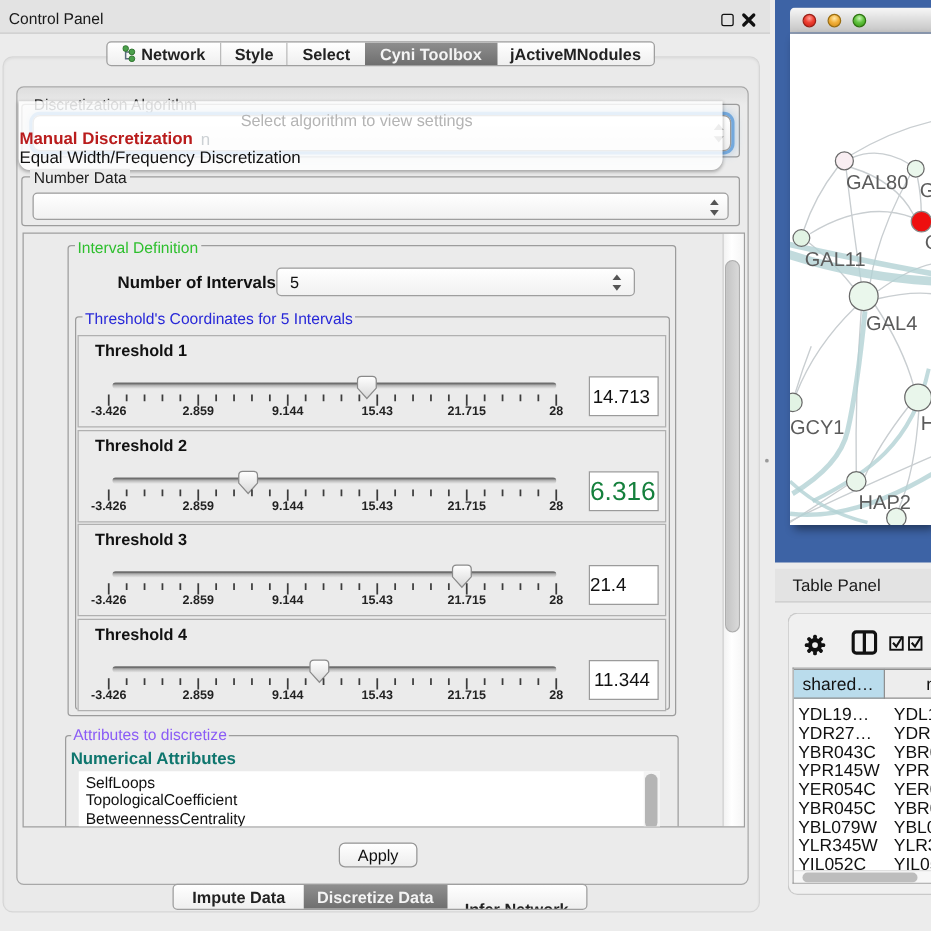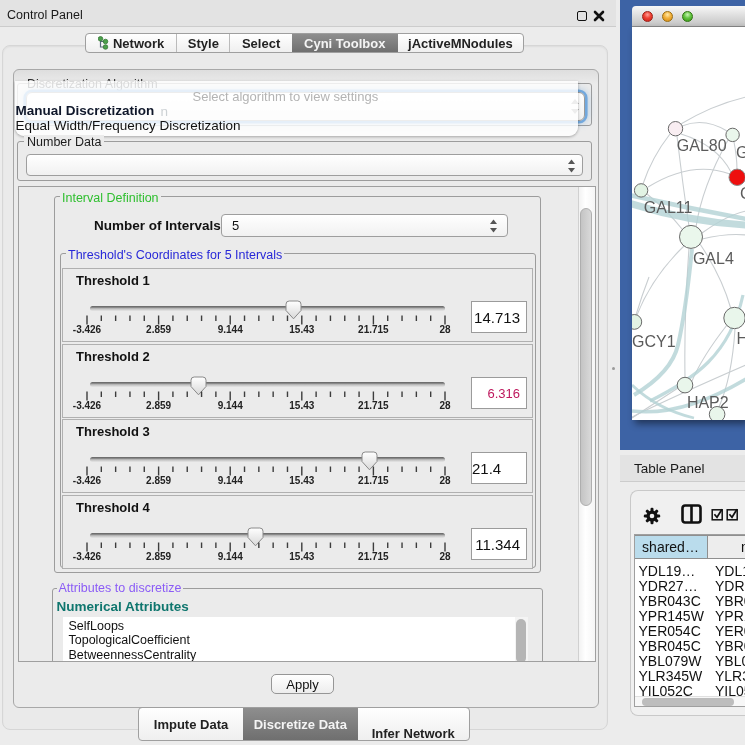--- a/index.html
+++ b/index.html
@@ -41,21 +41,21 @@
 <div class="abs" style="left:17px;top:83px;width:574.5px;height:43px;border:1px solid #9c9c9c;border-radius:3px;"></div>
 <div class="abs" style="left:24px;top:77px;font-size:12.5px;color:#2f2f2f;padding:0 3px;">Discretization Algorithm</div>
 <div class="abs" style="left:26px;top:92px;width:558.5px;height:29px;border-radius:6px;background:linear-gradient(#ffffff,#f0f0f0);border:1px solid #9a9a9a;box-shadow:0 0 0 2.6px rgba(100,160,218,0.85), 0 0 7px 3px rgba(100,160,218,0.4);"></div>
 <svg class="abs" style="left:569px;top:98px;" width="12" height="17" viewBox="0 0 12 17">
       <path d="M6 1 L10 6 H2 Z" fill="#9a9a9a"></path>
       <path d="M6 16 L2 11 H10 Z" fill="#9a9a9a"></path>
     </svg>
 
 <div class="abs" style="left:14.5px;top:80.5px;width:563px;height:55px;background:rgba(255,255,255,0.82);border-radius:0 0 9px 9px;box-shadow:0 1px 3px rgba(0,0,0,0.30);">
   <div class="abs" style="left:178px;top:8px;font-size:13px;color:#b4b4b4;">Select algorithm to view settings</div>
-  <div class="abs" style="left:1px;top:22.5px;font-size:13.5px;font-weight:bold;color:#0f172a;">Manual Discretization</div>
+  <div class="abs" style="left:1px;top:22.5px;font-size:13.5px;font-weight:bold;color:#b91c1c;">Manual Discretization</div>
       <div class="abs" style="left:146px;top:23px;font-size:13.5px;color:#ccd1d4;">n</div>
   <div class="abs" style="left:1px;top:37px;font-size:13.5px;color:#111;">Equal Width/Frequency Discretization</div>
 </div>
 
 <div class="abs" style="left:17px;top:141px;width:574.5px;height:40px;border:1px solid #9c9c9c;border-radius:3px;"></div>
 <div class="abs" style="left:24px;top:135px;font-size:12.5px;color:#1c1c1c;background:#ebebeb;padding:0 3px;">Number Data</div>
 <div class="abs" style="left:26px;top:154px;width:557px;height:22px;border-radius:4px;background:linear-gradient(#ffffff,#f1f1f1);border:1px solid #9e9e9e;">
   <svg class="abs" style="right:6px;top:4px;" width="9" height="14" viewBox="0 0 9 14">
         <path d="M4.5 0.5 L8 5 H1 Z" fill="#555"></path>
         <path d="M4.5 13.5 L1 9 H8 Z" fill="#555"></path>
@@ -169,21 +169,21 @@
             <line x1="367.68" y1="0.5" x2="367.68" y2="6"></line>
             <line x1="382.0" y1="0.5" x2="382.0" y2="9.5"></line>
           </g>
         </svg>
 <div class="abs" style="left:-1px;top:55px;width:50px;text-align:center;font-size:10px;font-weight:bold;color:#222;">-3.426</div>
         <div class="abs" style="left:70.6px;top:55px;width:50px;text-align:center;font-size:10px;font-weight:bold;color:#222;">2.859</div>
         <div class="abs" style="left:142.2px;top:55px;width:50px;text-align:center;font-size:10px;font-weight:bold;color:#222;">9.144</div>
         <div class="abs" style="left:213.8px;top:55px;width:50px;text-align:center;font-size:10px;font-weight:bold;color:#222;">15.43</div>
         <div class="abs" style="left:285.4px;top:55px;width:50px;text-align:center;font-size:10px;font-weight:bold;color:#222;">21.715</div>
         <div class="abs" style="left:357.0px;top:55px;width:50px;text-align:center;font-size:10px;font-weight:bold;color:#222;">28</div>
-    <div class="abs" style="left:408px;top:32px;width:56px;height:32px;background:#ffffff;border:1px solid #9b9b9b;font-size:13px;color:#be185d;text-align:right;line-height:31px;padding-right:6px;">6.316</div>
+    <div class="abs" style="left:408px;top:32px;width:56px;height:32px;background:#ffffff;border:1px solid #9b9b9b;font-size:21px;color:#15803d;text-align:right;line-height:31px;padding-right:6px;">6.316</div>
   </div>
   <div class="abs" style="left:43px;top:232px;width:471px;height:74px;border:1px solid #b0b0b0;background:#ebebeb;">
     <div class="abs" style="left:13px;top:4px;font-size:13px;font-weight:bold;color:#111;">Threshold 3</div>
     <div class="abs" style="left:27px;top:37px;width:355px;height:5px;border-radius:2.5px;background:linear-gradient(180deg,#6e6e6e 0%,#6e6e6e 22%,#ababab 40%,#d2d2d2 75%,#e6e6e6 100%);"></div>
     <svg class="abs" style="left:298.3px;top:31px;" width="17" height="20" viewBox="0 0 17 20">
           <path d="M1 4.2 Q1 1 4.2 1 L12.8 1 Q16 1 16 4.2 L16 10.5 L8.5 18.8 L1 10.5 Z" fill="url(#thg232)" stroke="#8a8a8a" stroke-width="1"></path>
           <defs>
             <linearGradient id="thg232" x1="0" y1="0" x2="0" y2="1">
               <stop offset="0" stop-color="#ffffff"></stop>
               <stop offset="1" stop-color="#d8d8d8"></stop>
@@ -287,21 +287,21 @@
     <div class="abs" style="right:0;top:0;width:13px;height:46px;background:#f4f4f4;"></div>
     <div class="abs" style="right:1.5px;top:2px;width:10px;height:44px;border-radius:5px;background:#b5b5b5;"></div>
   </div>
 
   <div class="abs" style="right:0;top:0;width:17px;height:474px;background:linear-gradient(90deg,#f2f2f2,#ffffff 40%,#f5f5f5);border-left:1px solid #d0d0d0;"></div>
   <div class="abs" style="left:561px;top:21px;width:12px;height:298px;border-radius:6px;background:linear-gradient(90deg,#c4c4c4,#d9d9d9);border:1px solid #aeaeae;"></div>
 </div>
 
 <div class="abs" style="left:271px;top:674px;width:63px;height:20px;border:1px solid #969696;border-radius:5px;background:linear-gradient(#ffffff,#ededed);text-align:center;font-size:13px;color:#111;line-height:19px;">Apply</div>
 
-<div class="abs" style="left:138px;top:707px;width:332px;height:34px;border:1px solid #9f9f9f;border-radius:4px;background:linear-gradient(#ffffff,#efefef);overflow:hidden;display:flex;font-size:13px;font-weight:bold;color:#222;">
+<div class="abs" style="left:138px;top:707px;width:332px;height:21px;border:1px solid #9f9f9f;border-radius:4px;background:linear-gradient(#ffffff,#efefef);overflow:hidden;display:flex;font-size:13px;font-weight:bold;color:#222;">
   <div style="width:104.5px;display:flex;align-items:center;justify-content:center;">Impute Data</div>
   <div style="width:115px;display:flex;align-items:center;justify-content:center;background:linear-gradient(#8e8e8e,#6f6f6f);color:#f4f4f4;">Discretize Data</div>
   <div style="width:112px;display:flex;align-items:center;justify-content:center;margin-top:19px;">Infer Network</div>
 </div>
 
 <div class="abs" style="left:612px;top:367px;width:3px;height:3px;border-radius:50%;background:#9a9a9a;"></div>
 
 <div class="abs" style="left:620px;top:0;width:125px;height:450px;background:#3d63a5;"></div>
 <div class="abs" style="left:631.5px;top:5.5px;width:113.5px;height:21.5px;background:linear-gradient(#f7f7f7,#c3c3c3);border-bottom:1px solid #888;border-radius:4px 0 0 0;"></div>
 <div class="abs" style="left:641.5px;top:11px;width:11px;height:11px;border-radius:50%;background:radial-gradient(circle at 50% 30%,#ff9f97 0%,#ee4033 45%,#c81e14 100%);border:0.5px solid #9a2018;"></div>

